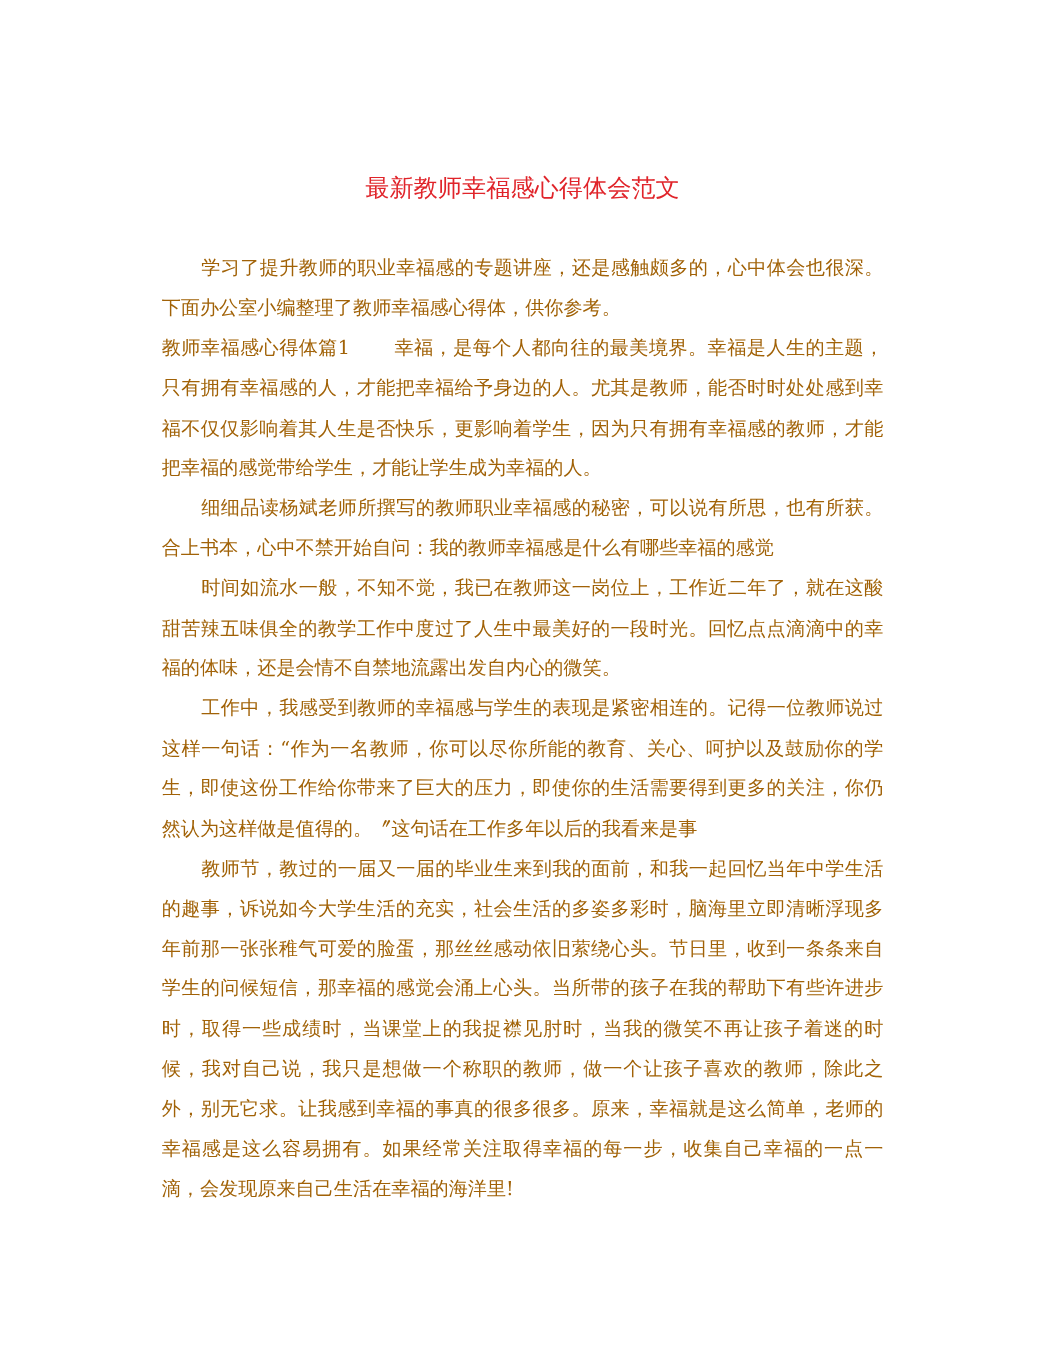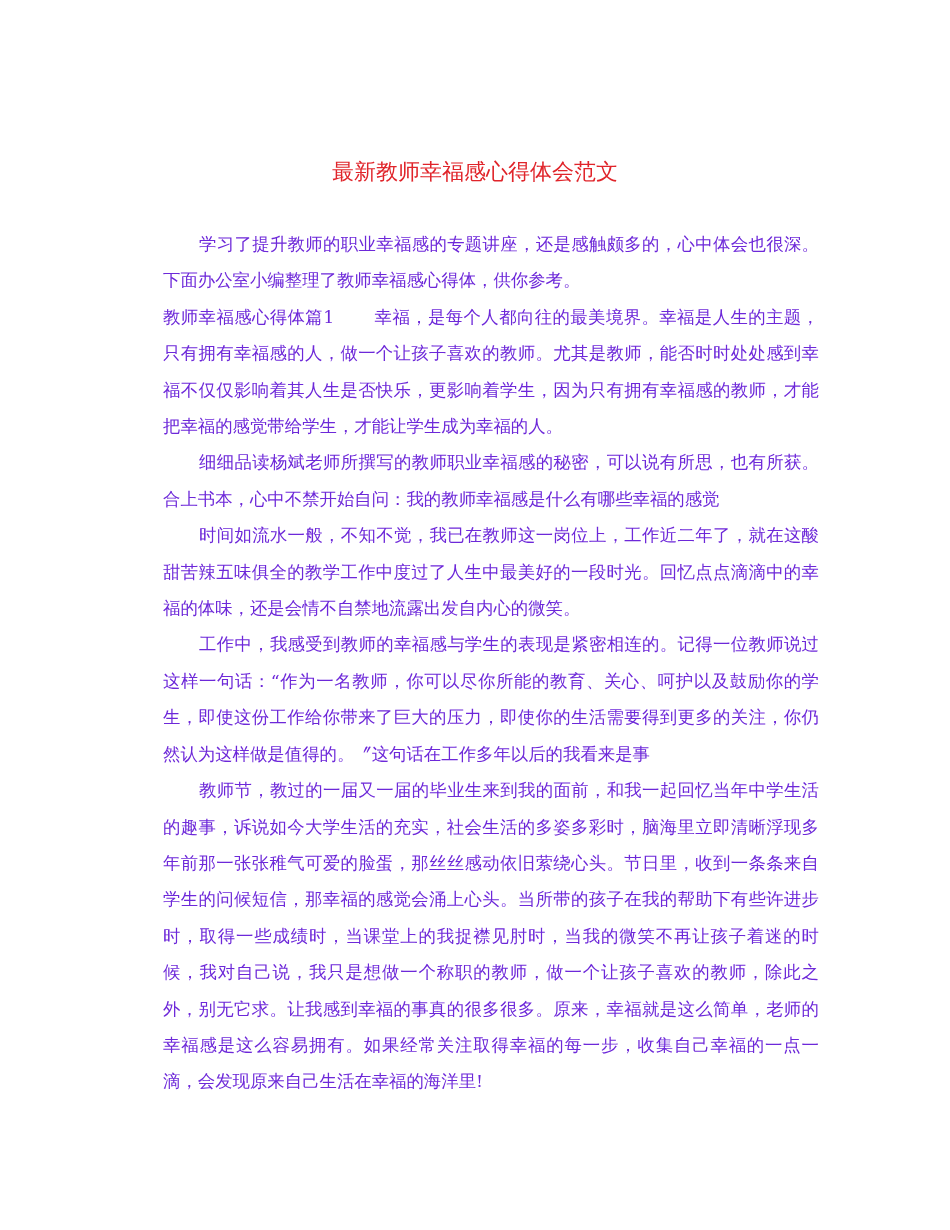--- a/index.html
+++ b/index.html
@@ -7,36 +7,35 @@
   .page { position: absolute; left: 0; top: 12px; width: 950px; height: 1230px; background: #fff; }
   .title {
     position: absolute; left: 0; width: 950px; top: 144px;
     text-align: center; color: #e0242a;
     font-family: "DejaVu Serif", "Liberation Serif", serif;
     font-size: 22px; line-height: 32px; letter-spacing: 0px;
   }
   .body {
     position: absolute; left: 147px; top: 214px; width: 656px;
     font-family: "DejaVu Serif", "Liberation Serif", serif;
-    font-size: 17.4px; line-height: 36.4px; color: #6d28d9;
+    font-size: 17.4px; line-height: 36.4px; color: #a16207;
     text-align: justify;
-    margin-left: 16px;
   }
   .body p { margin: 0; }
   .indent { text-indent: 36px; }
   .heading-inline { }
   .gap { display: inline-block; width: 40px; }
 </style>
 </head>
 <body>
 
 <div class="page">
   <div class="title">最新教师幸福感心得体会范文</div>
 
   <div class="body">
     <p class="indent">学习了提升教师的职业幸福感的专题讲座，还是感触颇多的，心中体会也很深。下面办公室小编整理了教师幸福感心得体，供你参考。</p>
-    <p><span class="heading-inline">教师幸福感心得体篇1</span><span class="gap"></span><span>幸福，是每个人都向往的最美境界。幸福是人生的主题，只有拥有幸福感的人，做一个让孩子喜欢的教师。尤其是教师，能否时时处处感到幸福不仅仅影响着其人生是否快乐，更影响着学生，因为只有拥有幸福感的教师，才能把幸福的感觉带给学生，才能让学生成为幸福的人。</span></p>
+    <p><span class="heading-inline">教师幸福感心得体篇1</span><span class="gap"></span><span>幸福，是每个人都向往的最美境界。幸福是人生的主题，只有拥有幸福感的人，才能把幸福给予身边的人。尤其是教师，能否时时处处感到幸福不仅仅影响着其人生是否快乐，更影响着学生，因为只有拥有幸福感的教师，才能把幸福的感觉带给学生，才能让学生成为幸福的人。</span></p>
     <p class="indent">细细品读杨斌老师所撰写的教师职业幸福感的秘密，可以说有所思，也有所获。合上书本，心中不禁开始自问：我的教师幸福感是什么有哪些幸福的感觉</p>
     <p class="indent">时间如流水一般，不知不觉，我已在教师这一岗位上，工作近二年了，就在这酸甜苦辣五味俱全的教学工作中度过了人生中最美好的一段时光。回忆点点滴滴中的幸福的体味，还是会情不自禁地流露出发自内心的微笑。</p>
     <p class="indent">工作中，我感受到教师的幸福感与学生的表现是紧密相连的。记得一位教师说过这样一句话：“作为一名教师，你可以尽你所能的教育、关心、呵护以及鼓励你的学生，即使这份工作给你带来了巨大的压力，即使你的生活需要得到更多的关注，你仍然认为这样做是值得的。〞这句话在工作多年以后的我看来是事</p>
     <p class="indent">教师节，教过的一届又一届的毕业生来到我的面前，和我一起回忆当年中学生活的趣事，诉说如今大学生活的充实，社会生活的多姿多彩时，脑海里立即清晰浮现多年前那一张张稚气可爱的脸蛋，那丝丝感动依旧萦绕心头。节日里，收到一条条来自学生的问候短信，那幸福的感觉会涌上心头。当所带的孩子在我的帮助下有些许进步时，取得一些成绩时，当课堂上的我捉襟见肘时，当我的微笑不再让孩子着迷的时候，我对自己说，我只是想做一个称职的教师，做一个让孩子喜欢的教师，除此之外，别无它求。让我感到幸福的事真的很多很多。原来，幸福就是这么简单，老师的幸福感是这么容易拥有。如果经常关注取得幸福的每一步，收集自己幸福的一点一滴，会发现原来自己生活在幸福的海洋里!</p>
   </div>
 </div>
 
 </body></html>

